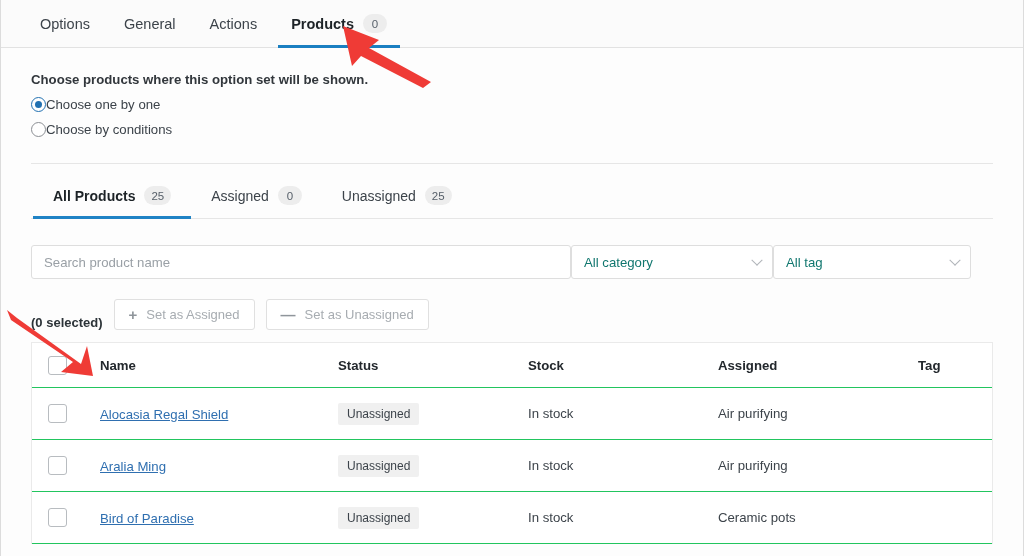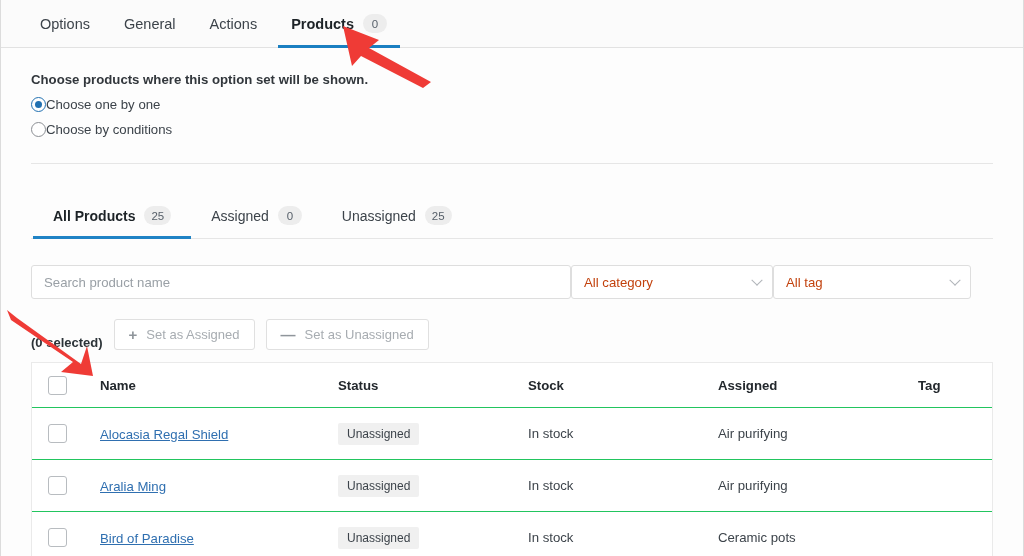--- a/index.html
+++ b/index.html
@@ -94,21 +94,21 @@
 
   .divider {
     margin-top: 26px;
     border-top: 1px solid #e6e6e6;
   }
 
   
   .subtabs {
     display: flex;
     align-items: flex-end;
-    margin-top: 38px;
+    margin-top: 18px;
     border-bottom: 1px solid #e6e6e6;
     padding-left: 2px;
   }
   .subtab {
     position: relative;
     display: flex; align-items: center; gap: 9px;
     padding: 4px 20px 13px 20px;
     font-size: 14px;
     color: #3c434a;
     cursor: pointer;
@@ -141,21 +141,21 @@
   .search-input::placeholder { color: #9aa0a6; }
   .select {
     position: relative;
     height: 34px;
     border: 1px solid #dedede;
     background: #fff;
     border-radius: 3px;
     display: flex; align-items: center;
     padding: 0 12px;
     font-size: 13.2px;
-    color: #c2410c;
+    color: #0f766e;
     cursor: pointer;
   }
   .select.cat { width: 202px; }
   .select.tag { width: 198px; }
   .select .chev {
     position: absolute;
     right: 11px; top: 50%;
     margin-top: -3px;
     width: 8px; height: 8px;
     border-right: 1.6px solid #b0b4b9;

